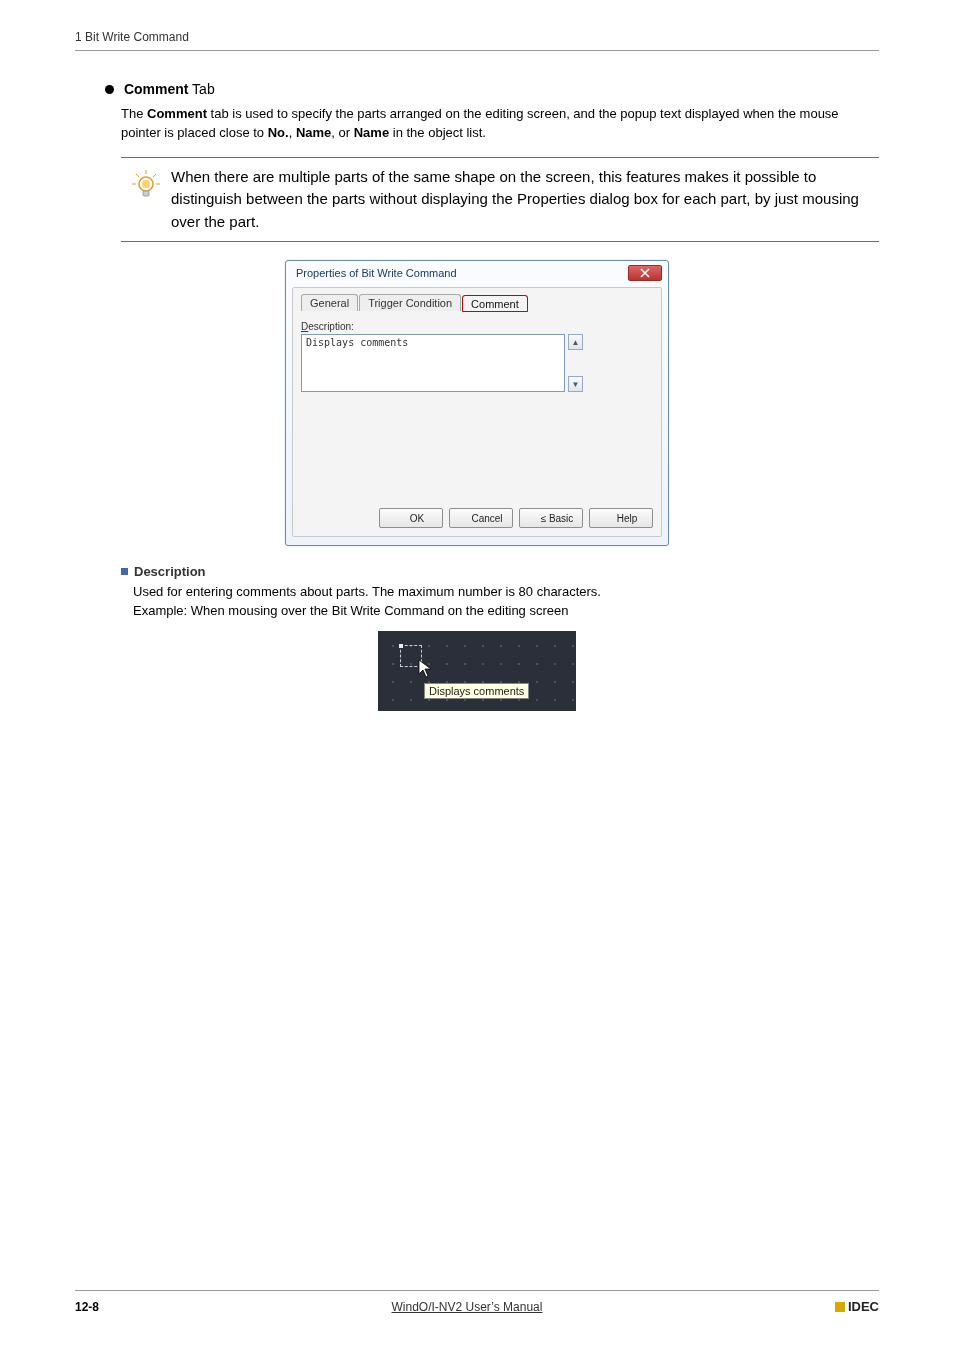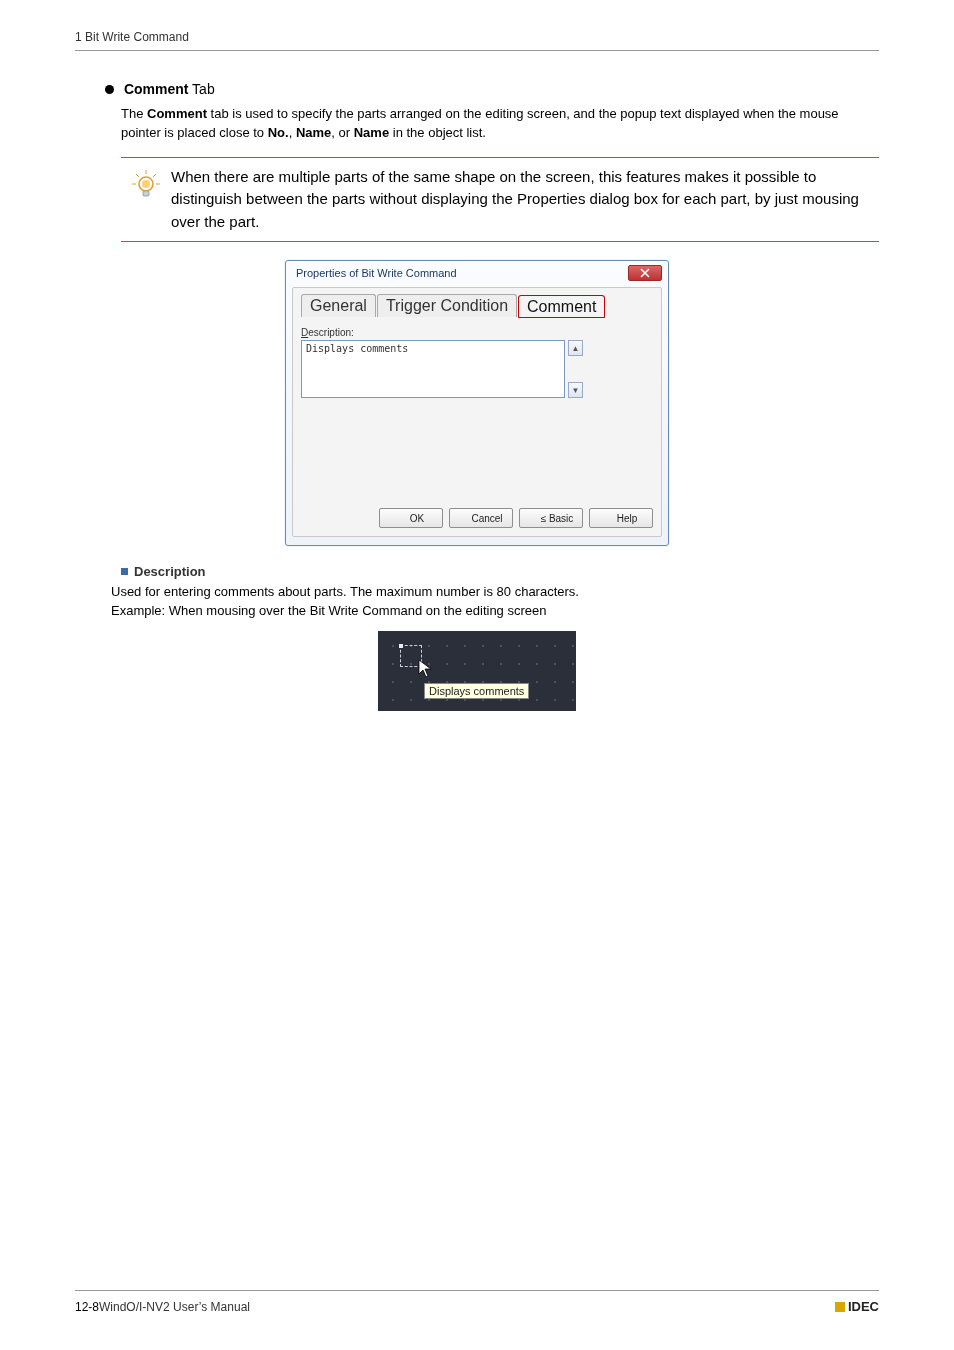--- a/index.html
+++ b/index.html
@@ -105,21 +105,21 @@
     border: 1px solid #c9c9c9;
     border-radius: 2px;
     padding: 6px 8px 8px 8px;
     min-height: 250px;
     display: flex;
     flex-direction: column;
   }
   .tabs {
     display: flex;
     align-items: flex-end;
-    font-size: 16px;
+    font-size: 11px;
     margin-bottom: 6px;
   }
   .tab {
     padding: 2px 8px;
     border: 1px solid #a9a9a9;
     border-bottom: none;
     background: #eee;
     border-top-left-radius: 3px;
     border-top-right-radius: 3px;
     margin-right: 1px;
@@ -202,21 +202,21 @@
     display: inline-block;
     width: 7px;
     height: 7px;
     background: #3a6aa8;
     margin-right: 6px;
     vertical-align: middle;
     position: relative;
     top: -1px;
   }
   .sub-body {
-    margin-left: 36px;
+    margin-left: 58px;
     font-size: 13px;
     line-height: 1.45;
   }
   .tooltip-img-wrap {
     display:flex;
     justify-content:center;
     margin-top: 10px;
   }
   .tooltip-img {
     width: 198px;
@@ -264,22 +264,22 @@
     position: absolute;
     bottom: 36px;
     left: 75px;
     right: 75px;
     border-top: 1px solid #999;
     padding-top: 8px;
     display: flex;
     align-items: center;
     font-size: 12px;
   }
-  .footer .pn { font-weight: normal; flex: 0 0 auto; }
-  .footer .mid { flex: 1; color: #333;}
+  .footer .pn { font-weight: bold; flex: 0 0 auto; }
+  .footer .mid { flex: 1; text-align: center; color: #333; text-decoration: underline;}
   .footer .logo {
     flex: 0 0 auto;
     display:flex;align-items:center;gap:3px;
     font-weight:bold; font-size:13px; color:#222;text-align:right;
   }
   .logo-sq{width:10px;height:10px;background:#d6a800;display:inline-block;}
 </style>
 </head>
 <body>
 

